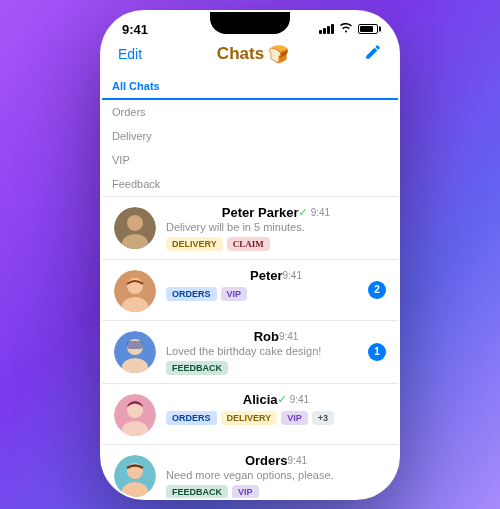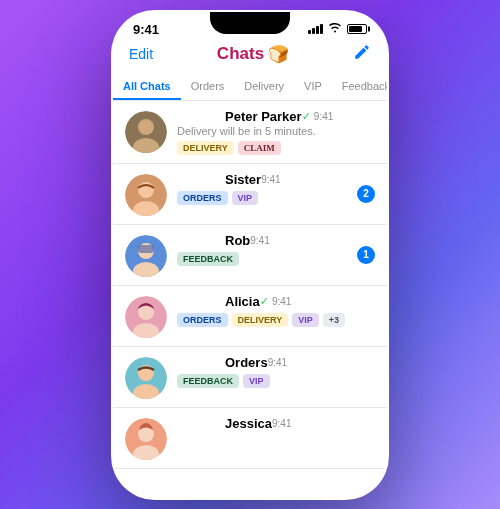--- a/index.html
+++ b/index.html
@@ -7,21 +7,21 @@
       width: 500px;
       height: 509px;
       display: flex;
       align-items: center;
       justify-content: center;
       background: linear-gradient(135deg, #a855f7 0%, #7c3aed 40%, #6366f1 70%, #a78bfa 100%);
       font-family: -apple-system, BlinkMacSystemFont, 'Helvetica Neue', Arial, sans-serif;
     }
 
     .phone-frame {
-      width: 278px;
+      width: 300px;
       height: 490px;
       background: #fff;
       border-radius: 44px;
       overflow: hidden;
       position: relative;
       box-shadow: 0 30px 80px rgba(0,0,0,0.4);
       border: 2px solid rgba(255,255,255,0.3);
     }
 
     
@@ -114,38 +114,39 @@
     }
     .edit-btn {
       font-size: 14px;
       color: #007AFF;
       font-weight: 400;
       cursor: pointer;
     }
     .header-title {
       font-size: 17px;
       font-weight: 700;
-      color: #be185d;
+      color: #a16207;
       display: flex;
       align-items: center;
       gap: 4px;
     }
     .compose-btn {
       font-size: 18px;
       color: #007AFF;
       cursor: pointer;
     }
 
     
     .tabs-container {
       display: flex;
       overflow-x: auto;
       border-bottom: 1px solid #e5e5ea;
       background: #fff;
       scrollbar-width: none;
+      flex-direction: column;
     }
     .tabs-container::-webkit-scrollbar { display: none; }
     .tab {
       flex-shrink: 0;
       padding: 6px 10px;
       font-size: 11px;
       font-weight: 500;
       color: #8E8E93;
       cursor: pointer;
       white-space: nowrap;
@@ -182,23 +183,22 @@
       margin-top: 2px;
     }
 
     .chat-content {
       flex: 1;
       min-width: 0;
     }
 
     .chat-top {
       display: flex;
-      justify-content: flex-start;
-      align-items: center;
-      margin-left: 48px;
+      justify-content: center;
+      align-items: center;
     }
 
     .chat-name {
       font-size: 13px;
       font-weight: 600;
       color: #000;
     }
 
     .chat-time {
       font-size: 10px;
@@ -339,21 +339,21 @@
     <div class="avatar">
       <svg viewBox="0 0 42 42" xmlns="http://www.w3.org/2000/svg" width="42" height="42">
     <circle cx="21" cy="21" r="21" fill="#d4976a"></circle>
     <circle cx="21" cy="16" r="8" fill="#f5c5a0"></circle>
     <ellipse cx="21" cy="36" rx="13" ry="9" fill="#f5c5a0"></ellipse>
     <path d="M13 14 Q21 8 29 14" stroke="#8B4513" stroke-width="2" fill="none"></path>
   </svg>
     </div>
     <div class="chat-content">
       <div class="chat-top">
-        <span class="chat-name">Sister</span>
+        <span class="chat-name">Peter</span>
         <span class="chat-time">
           
           9:41
         </span>
       </div>
       <div class="tags">
             <span class="tag tag-orders">ORDERS</span>
             <span class="tag tag-vip">VIP</span>
           </div>
     </div>
@@ -369,20 +369,21 @@
   </svg>
     </div>
     <div class="chat-content">
       <div class="chat-top">
         <span class="chat-name">Rob</span>
         <span class="chat-time">
           
           9:41
         </span>
       </div>
+      <div class="chat-preview">Loved the birthday cake design!</div>
       <div class="tags">
             <span class="tag tag-feedback">FEEDBACK</span>
           </div>
     </div>
     <div class="badge badge-blue">1</div>
   </div>
       <div class="chat-item">
     <div class="avatar">
       <svg viewBox="0 0 42 42" xmlns="http://www.w3.org/2000/svg" width="42" height="42">
     <circle cx="21" cy="21" r="21" fill="#e8a0b4"></circle>
@@ -418,20 +419,21 @@
   </svg>
     </div>
     <div class="chat-content">
       <div class="chat-top">
         <span class="chat-name">Orders</span>
         <span class="chat-time">
           
           9:41
         </span>
       </div>
+      <div class="chat-preview">Need more vegan options, please.</div>
       <div class="tags">
             <span class="tag tag-feedback">FEEDBACK</span>
             <span class="tag tag-vip">VIP</span>
           </div>
     </div>
 
   </div>
       <div class="chat-item">
     <div class="avatar">
       <svg viewBox="0 0 42 42" xmlns="http://www.w3.org/2000/svg" width="42" height="42">

